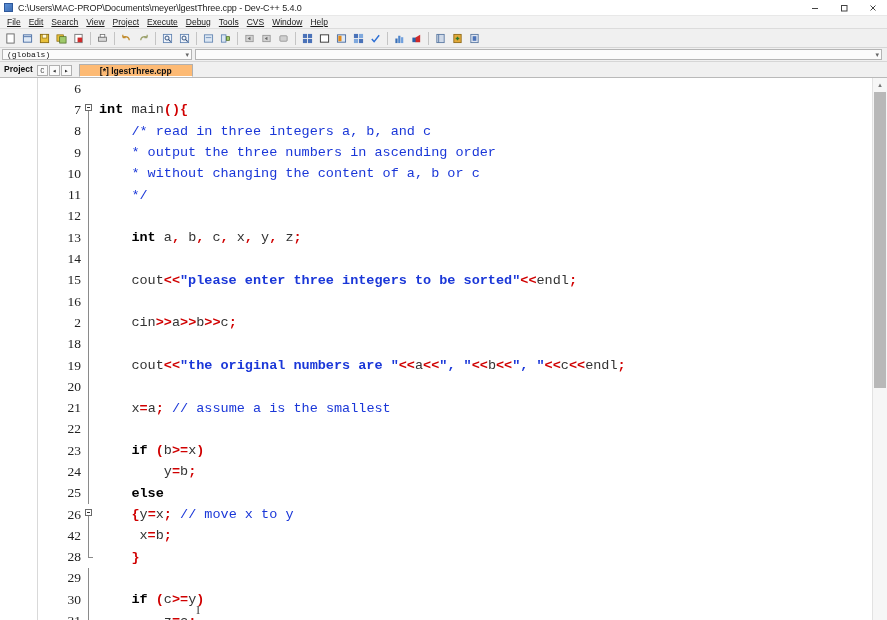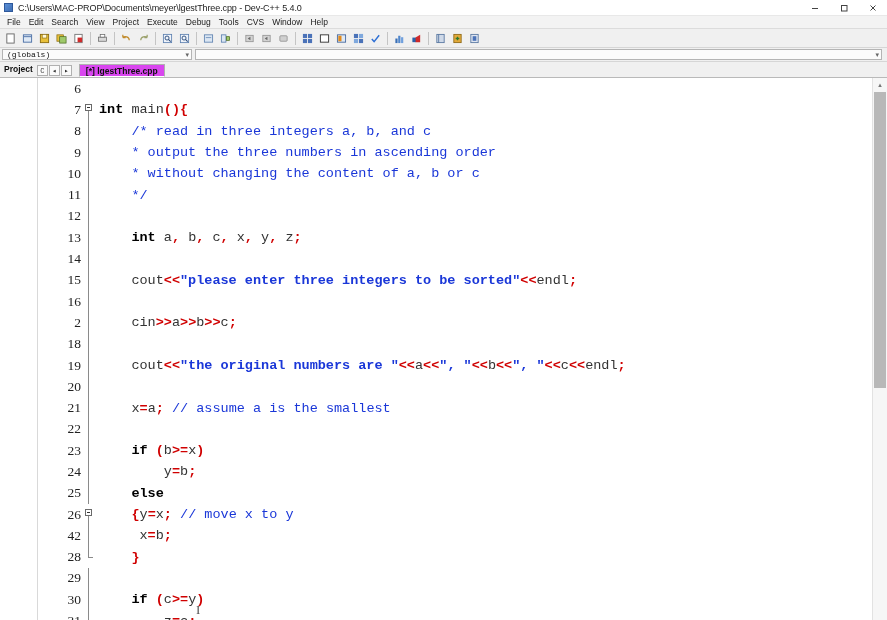--- a/index.html
+++ b/index.html
@@ -48,21 +48,21 @@
   
   .menubar {
     height: 12px; min-height: 12px;
     background: #f3f3f3;
     display: flex; align-items: center;
     padding-left: 3px;
     border-bottom: 1px solid #dcdcdc;
   }
   .menuitem {
     font-size: 8.5px; color: #1a1a1a;
-    padding: 0 4px; line-height: 12px; white-space: nowrap;
+    padding: 0 4px; line-height: 12px; white-space: nowrap; text-decoration: underline;
   }
 
   
   .toolbar {
     height: 18px; min-height: 18px;
     background: #f0f0f0;
     display: flex; align-items: center;
     padding-left: 2px;
     border-bottom: 1px solid #d6d6d6;
     gap: 0px;
@@ -120,23 +120,23 @@
   .mini-tab {
     width: 11px; height: 11px; box-sizing: border-box;
     border: 1px solid #b0b0b0; background: #fafafa;
     font-size: 7px; color: #333;
     display: flex; align-items: center; justify-content: center;
     margin-right: 1px; margin-bottom: 1px;
     font-family: "Liberation Mono", monospace;
   }
   .doc-tab {
     height: 13px; box-sizing: border-box;
-    background: #d946ef;
+    background: #fdba74;
     border: 1px solid #b0b0b0; border-bottom: 1px solid #ffffff;
-    padding: 0 6px;
+    padding: 0 20px;
     font-size: 8.5px; font-weight: bold; color: #111;
     display: flex; align-items: center;
     margin-left: 6px;
     text-align: center;
   }
 
   
   .editor-wrap {
     flex: 1 1 auto;
     display: flex;

